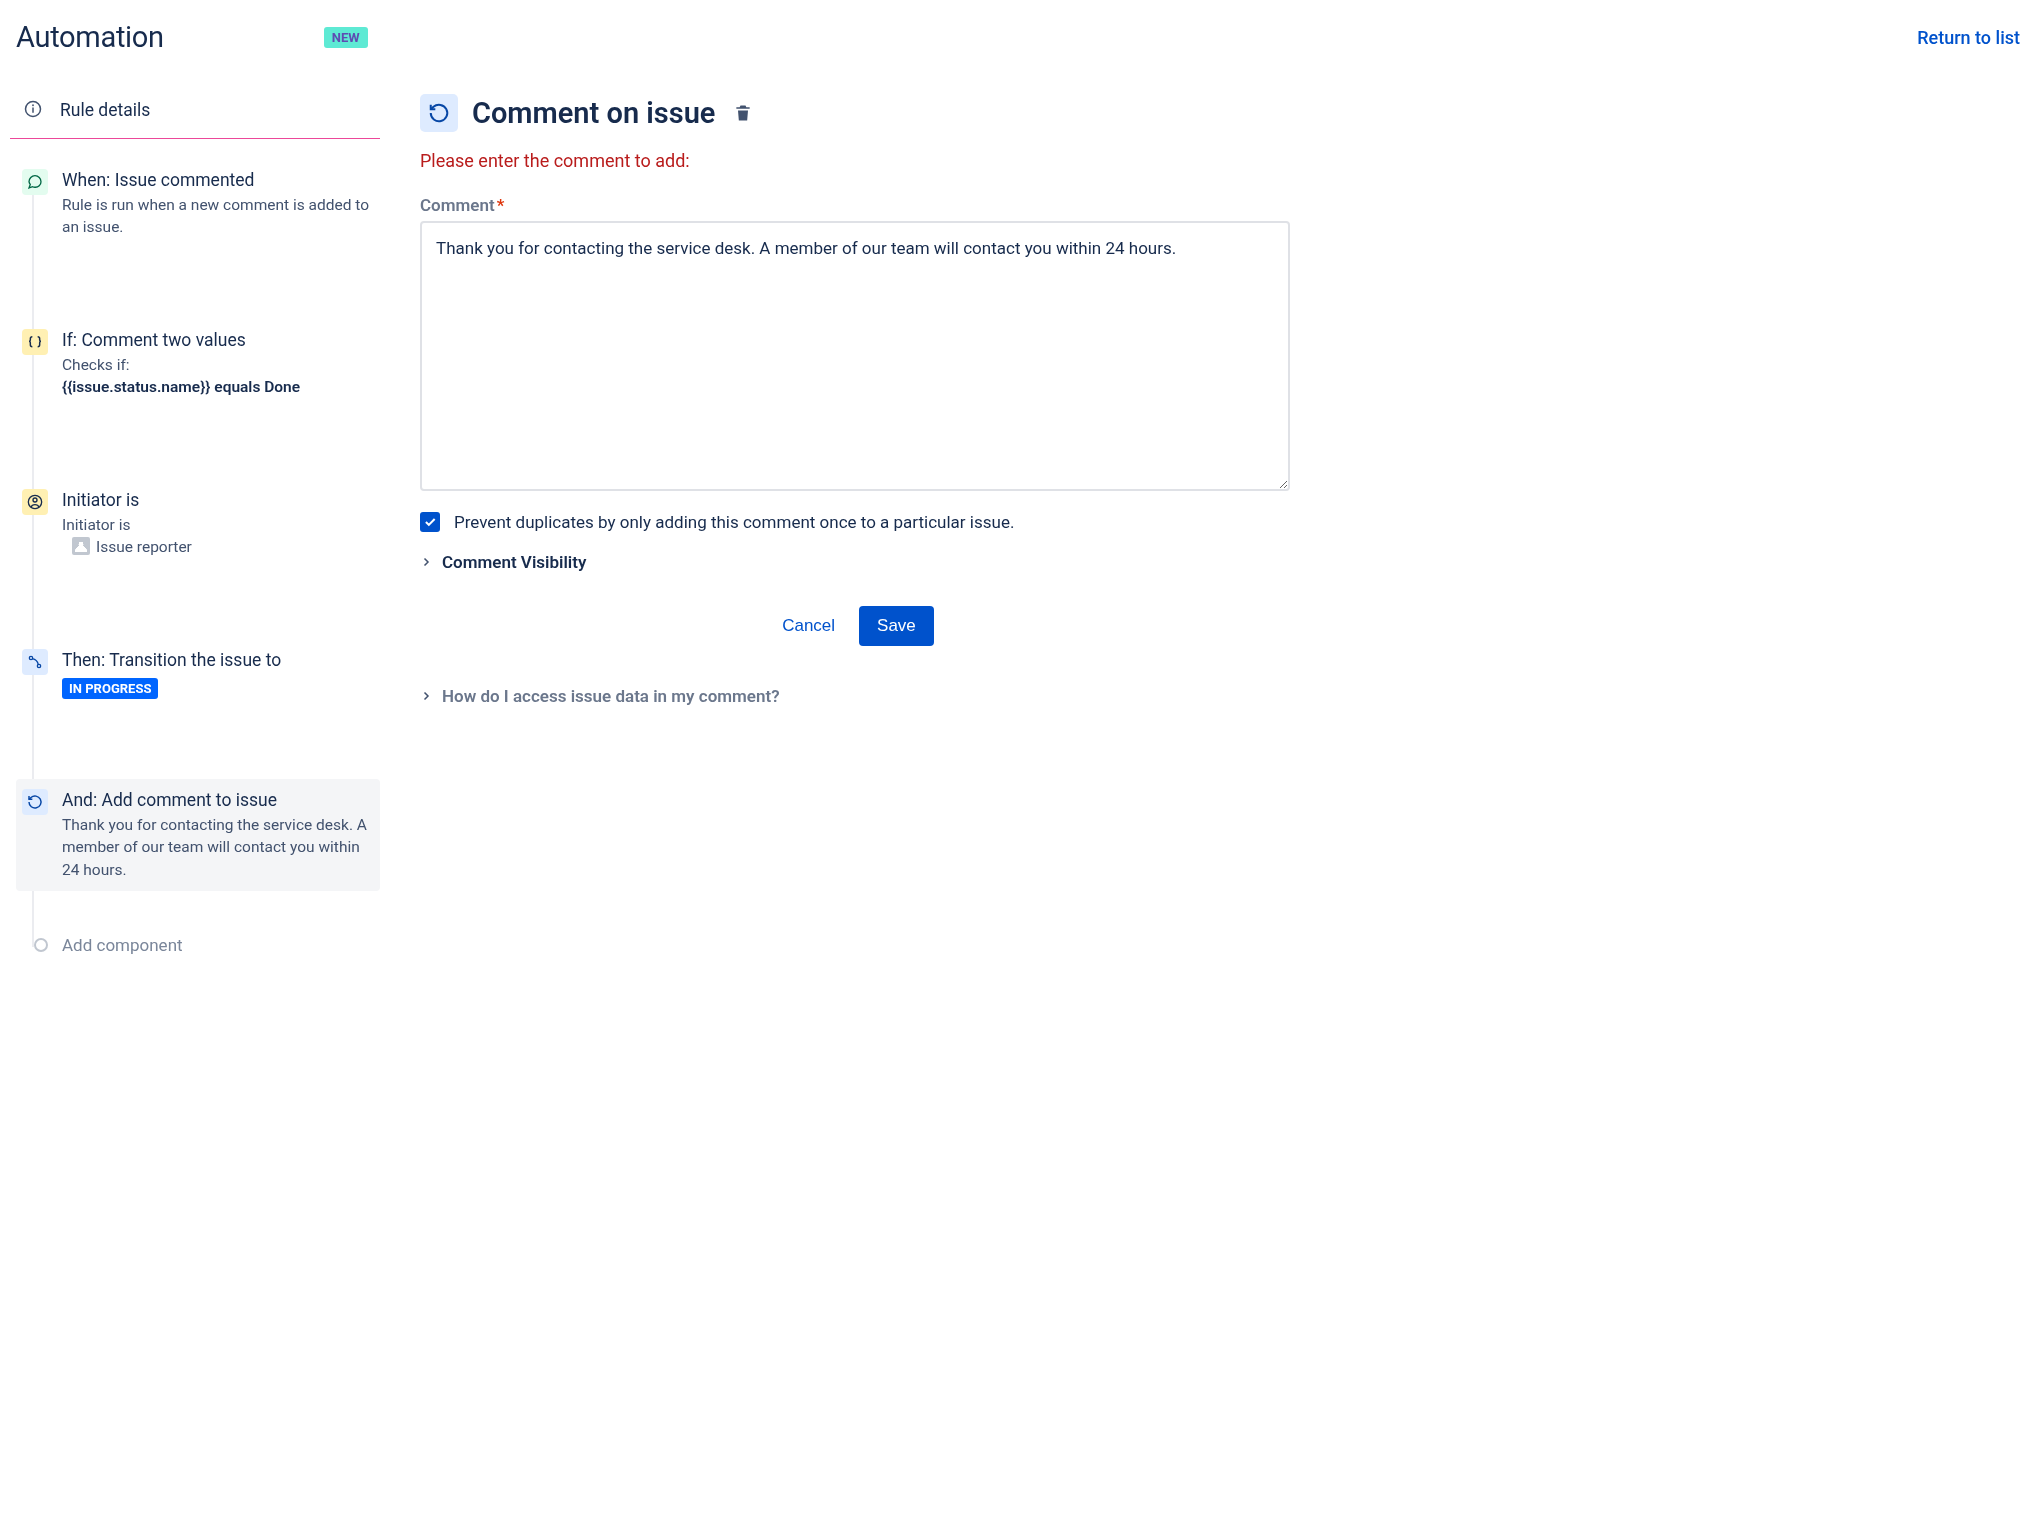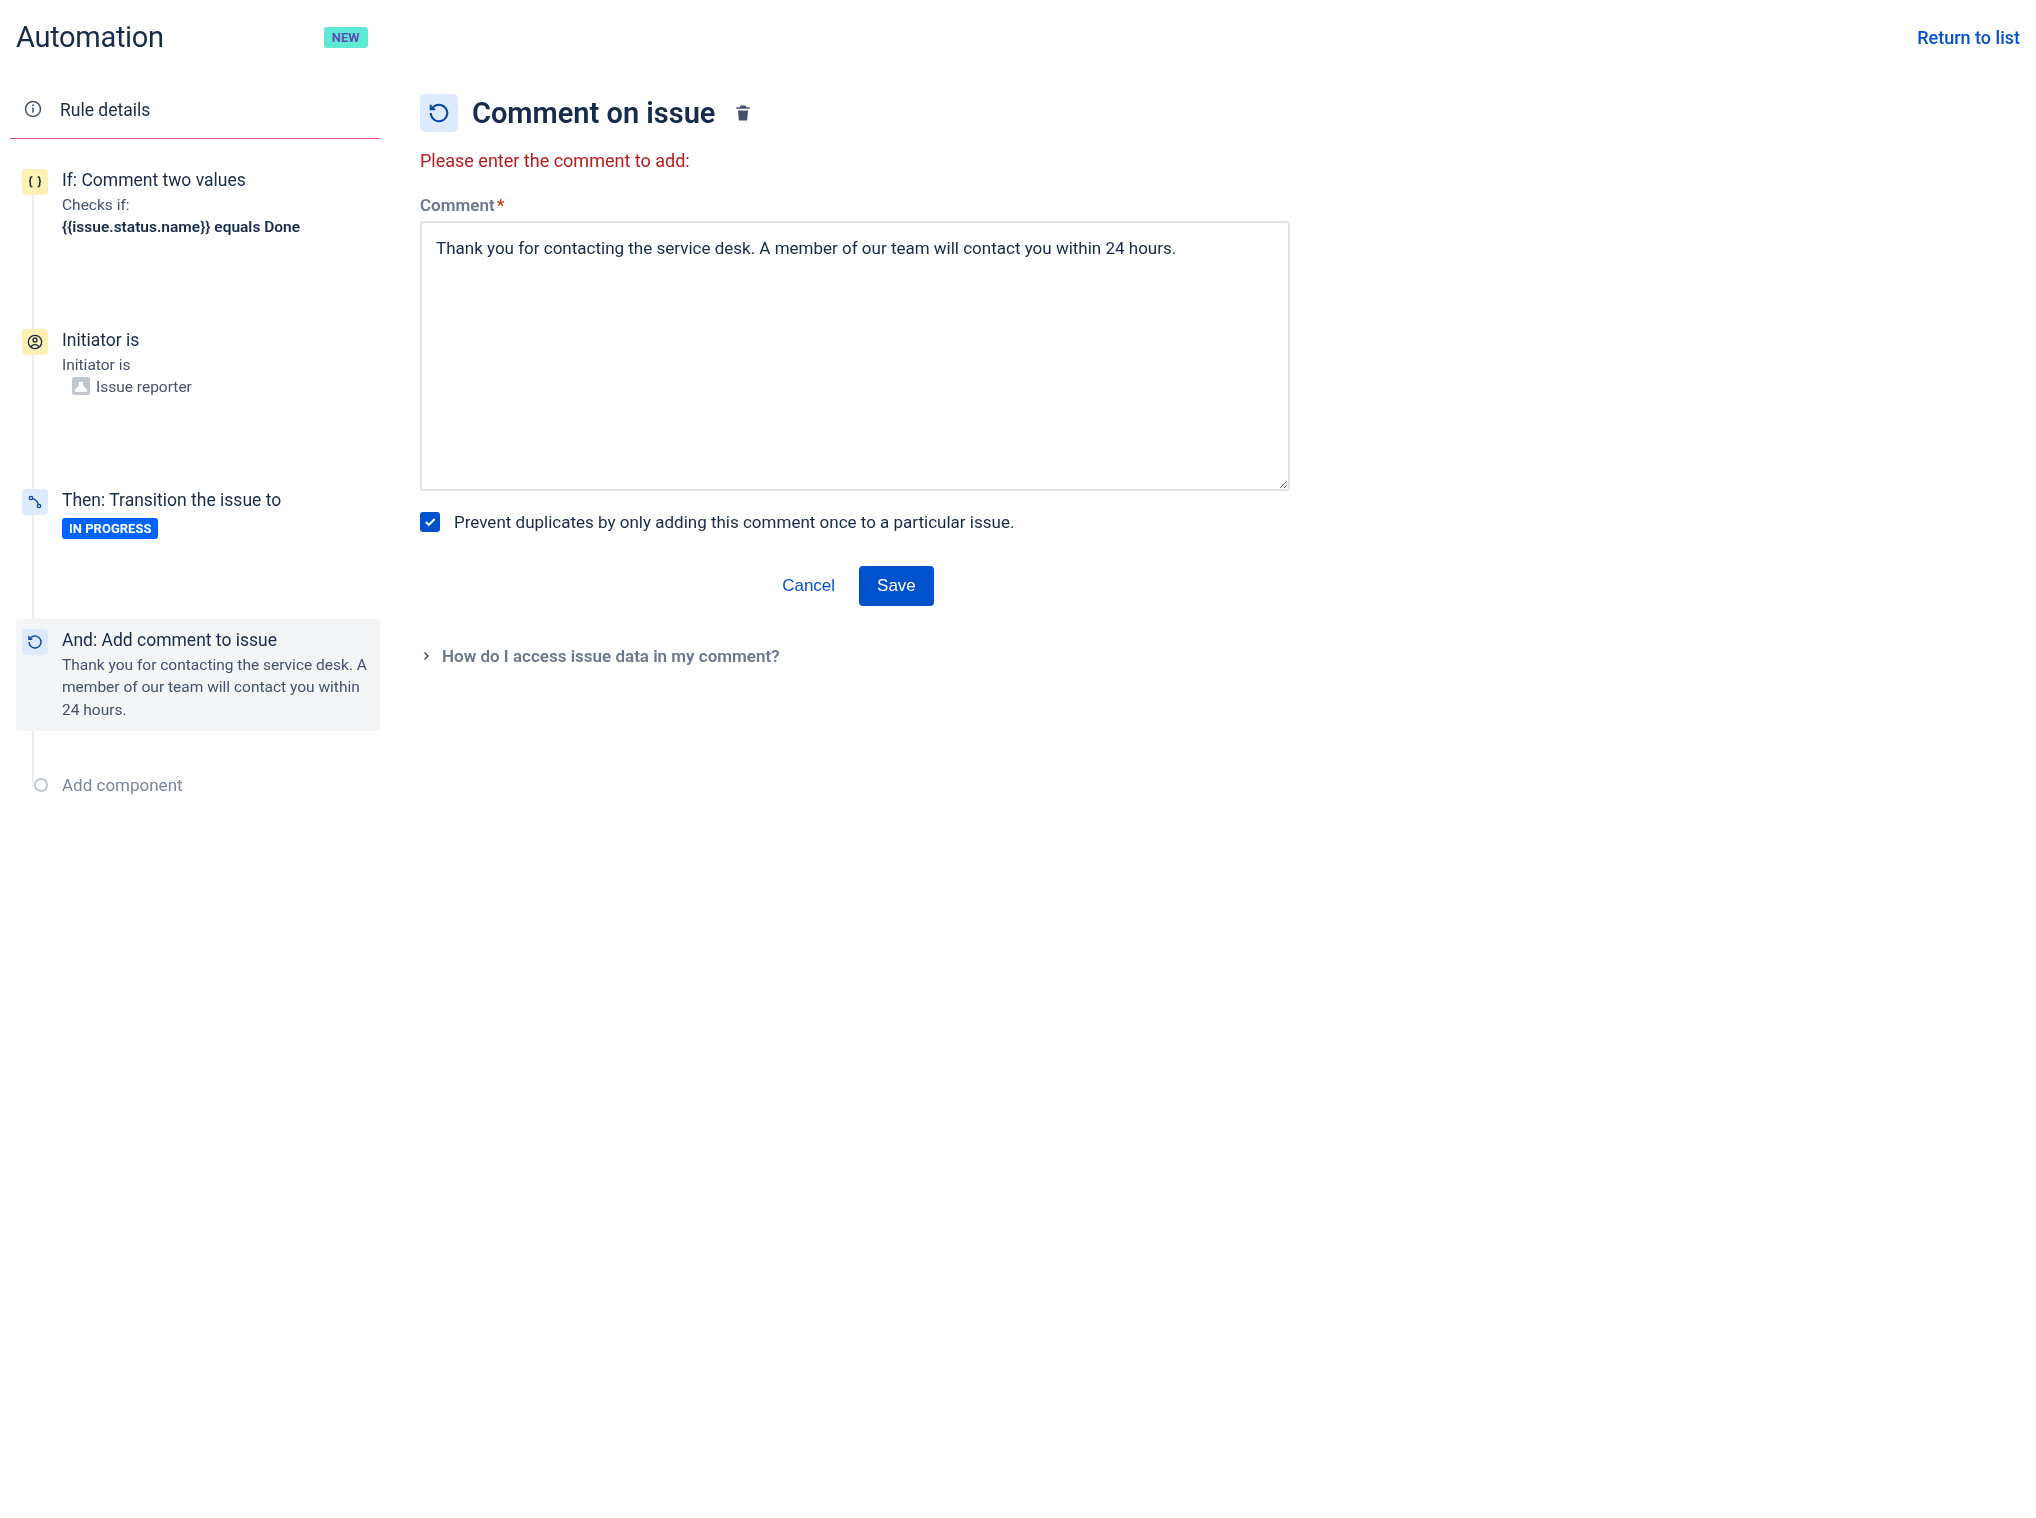--- a/index.html
+++ b/index.html
@@ -138,20 +138,31 @@
             <line x1="12" y1="10" x2="12" y2="17"></line>
             <circle cx="12" cy="7" r="1.2" fill="currentColor" stroke="none"></circle>
           </svg>
       </span>
       <span class="label">Rule details</span>
     </div>
 
     <div class="chain">
       <div class="chain-line"></div>
 
+      <div class="step">
+        <div class="step-icon ic-green">
+          <svg width="16" height="16" viewBox="0 0 24 24" fill="none" stroke="currentColor" stroke-width="2">
+              <path d="M21 11.5a8.38 8.38 0 0 1-9 8.4 8.5 8.5 0 0 1-3.6-.8L3 21l1.9-5.4A8.38 8.38 0 0 1 3 11.5a8.5 8.5 0 0 1 18 0z"></path>
+            </svg>
+        </div>
+        <div class="step-body">
+          <div class="step-title">When: Issue commented</div>
+          <div class="step-desc">Rule is run when a new comment is added to an issue.</div>
+        </div>
+      </div>
 
       <div class="step">
         <div class="step-icon ic-yellow">
           <svg width="16" height="16" viewBox="0 0 24 24" fill="none" stroke="currentColor" stroke-width="2.2">
               <path d="M8 4c-2 0-3 1-3 3v2c0 1.5-1 2-2 2 1 0 2 .5 2 2v3c0 2 1 3 3 3"></path>
               <path d="M16 4c2 0 3 1 3 3v2c0 1.5 1 2 2 2-1 0-2 .5-2 2v3c0 2-1 3-3 3"></path>
             </svg>
         </div>
         <div class="step-body">
           <div class="step-title">If: Comment two values</div>
@@ -238,20 +249,28 @@
 
     <div class="check-row">
       <span class="chk">
         <svg width="14" height="14" viewBox="0 0 24 24" fill="none" stroke="#fff" stroke-width="3.5">
             <polyline points="5 12 10 17 20 7"></polyline>
           </svg>
       </span>
       <span>Prevent duplicates by only adding this comment once to a particular issue.</span>
     </div>
 
+    <div class="disclosure">
+      <span class="chevron">
+        <svg width="12" height="12" viewBox="0 0 24 24" fill="none" stroke="currentColor" stroke-width="3">
+            <polyline points="9 5 16 12 9 19"></polyline>
+          </svg>
+      </span>
+      <span>Comment Visibility</span>
+    </div>
 
     <div class="actions">
       <button class="btn-cancel">Cancel</button>
       <button class="btn-save">Save</button>
     </div>
 
     <div class="disclosure muted">
       <span class="chevron">
         <svg width="12" height="12" viewBox="0 0 24 24" fill="none" stroke="currentColor" stroke-width="3">
             <polyline points="9 5 16 12 9 19"></polyline>

